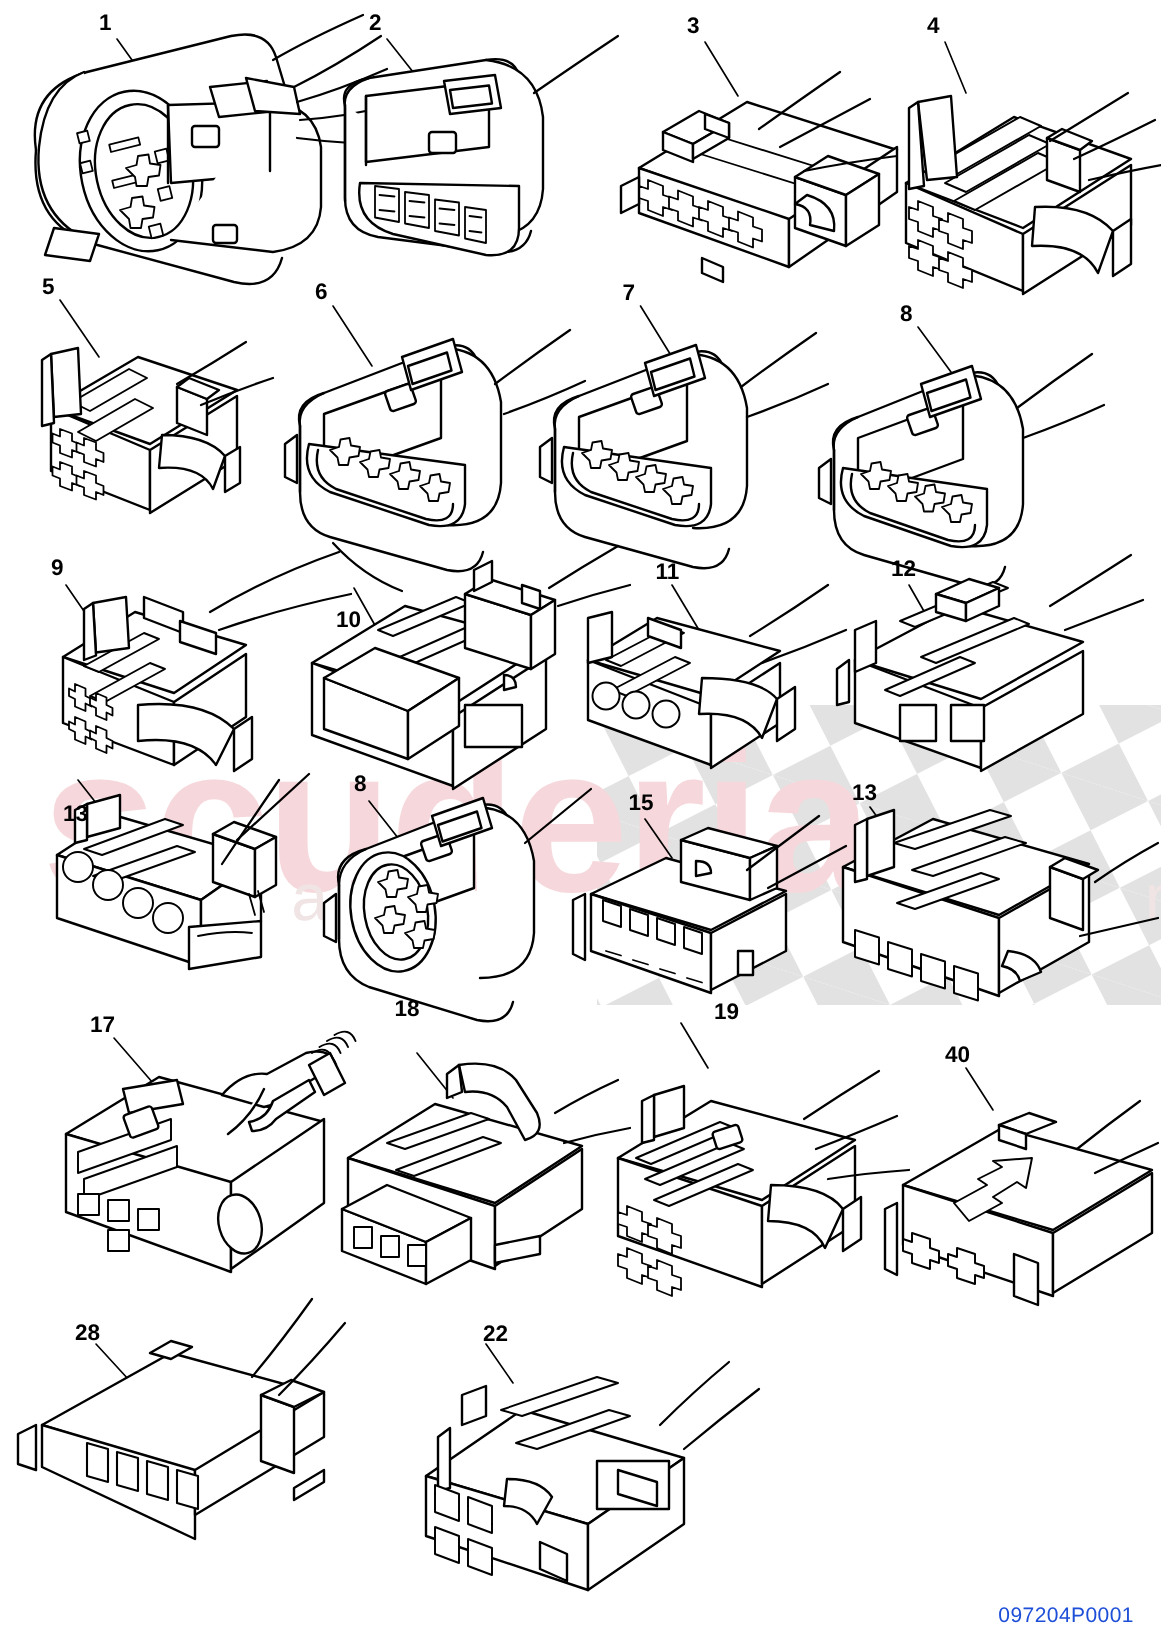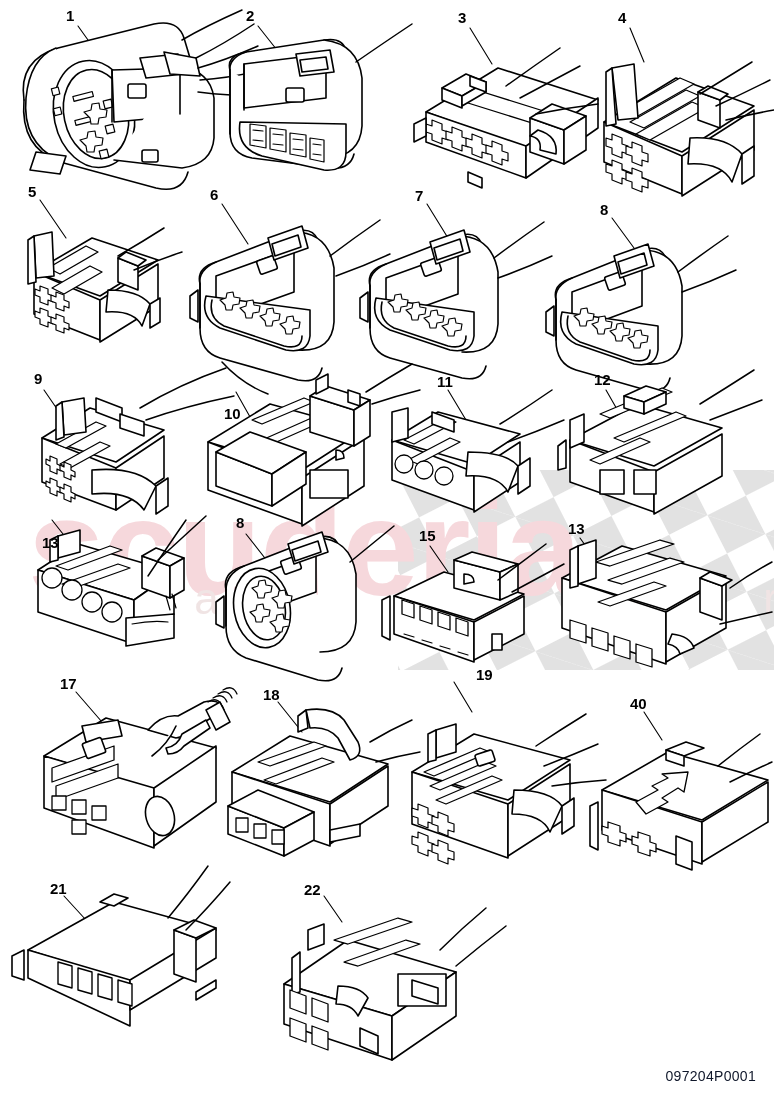--- a/index.html
+++ b/index.html
@@ -96,21 +96,21 @@
     white-space: nowrap;
   }
 
   
   #doc-code {
     position: absolute;
     right: 18px;
     bottom: 16px;
     font-size: 14px;
     font-weight: 400;
-    color: #0f172a;
+    color: #1d4ed8;
     letter-spacing: 0.3px;
     padding-left: 37px;
   }
 </style>
 </head>
 <body>
 
 <div id="page">
 
   <div id="watermark-flag">
@@ -774,22 +774,22 @@
       <div class="callout" style="left: 600px; top: 202px;">8</div>
       <div class="callout" style="left: 34px; top: 371px;">9</div>
       <div class="callout" style="left: 224px; top: 374px; margin-top: 32px;">10</div>
       <div class="callout" style="left: 437px; top: 374px;">11</div>
       <div class="callout" style="left: 594px; top: 372px;">12</div>
       <div class="callout" style="left: 42px; top: 501px; margin-top: 34px;">13</div>
       <div class="callout" style="left: 236px; top: 515px;">8</div>
       <div class="callout" style="left: 419px; top: 528px;">15</div>
       <div class="callout" style="left: 568px; top: 521px;">13</div>
       <div class="callout" style="left: 60px; top: 676px;">17</div>
-      <div class="callout" style="left: 263px; top: 687px;">18</div>
+      <div class="callout" style="left: 263px; top: 665px;">18</div>
       <div class="callout" style="left: 440px; top: 667px; margin-left: 36px;">19</div>
       <div class="callout" style="left: 630px; top: 696px;">40</div>
-      <div class="callout" style="left: 50px; top: 881px;">21</div>
-      <div class="callout" style="left: 304px; top: 882px;">22</div>
+      <div class="callout" style="left: 50px; top: 881px;">28</div>
+      <div class="callout" style="left: 322px; top: 882px;">22</div>
     </div>
 
   <div id="doc-code">097204P0001</div>
 
 </div>
 
 </body></html>

